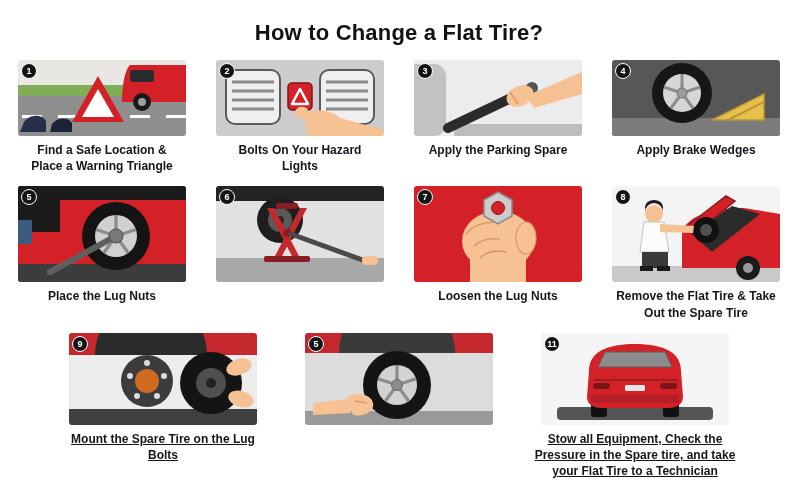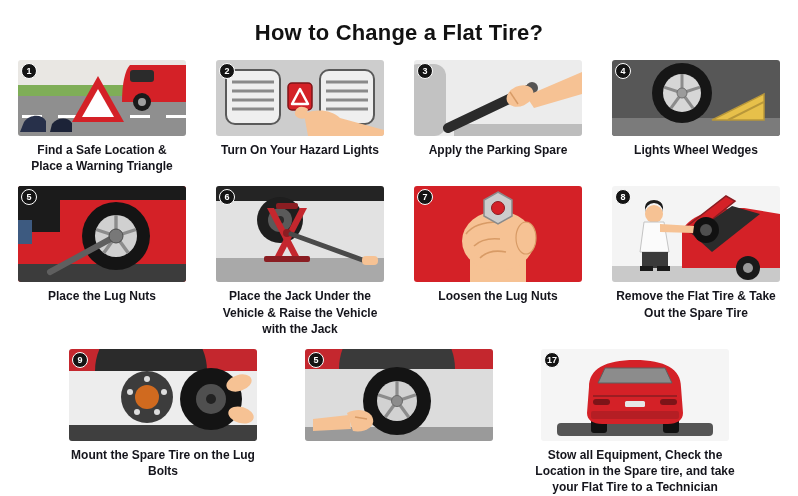--- a/index.html
+++ b/index.html
@@ -15,21 +15,21 @@
   .row1 .art{width:168px;height:76px;}
   .row2 .art{width:168px;height:96px;}
   .row3 .art{width:188px;height:92px;}
   .art svg{display:block;}
   .badge{position:absolute;top:3px;left:3px;width:16px;height:16px;background:#141414;color:#fff;
          border-radius:50%;font-size:9px;font-weight:bold;display:flex;align-items:center;justify-content:center;
          z-index:2;border:1px solid #fff;box-sizing:border-box;}
   .caption{margin-top:6px;font-size:12px;font-weight:bold;color:#15151c;text-align:center;line-height:1.35;}
   .row1 .caption{max-width:158px;}
   .row2 .caption{max-width:168px;}
-  .row3 .caption{max-width:208px;}
+  .row3 .caption{max-width:208px;text-decoration:underline;}
 </style>
 </head>
 <body>
 
 <div class="page">
   <div class="title">How to Change a Flat Tire?</div>
 
   <div class="rows">
 
     <div class="row row1">
@@ -72,21 +72,21 @@
             <line x1="110" y1="22" x2="152" y2="22" stroke="#8a8a8a" stroke-width="3"></line>
             <line x1="110" y1="31" x2="152" y2="31" stroke="#8a8a8a" stroke-width="3"></line>
             <line x1="110" y1="40" x2="152" y2="40" stroke="#8a8a8a" stroke-width="3"></line>
             <line x1="110" y1="49" x2="152" y2="49" stroke="#8a8a8a" stroke-width="3"></line>
             <rect x="72" y="23" width="24" height="27" rx="4" fill="#d42127" stroke="#7d1418" stroke-width="1.5"></rect>
             <path d="M84 29 L92 44 L76 44 Z" fill="none" stroke="#ffffff" stroke-width="2.5" stroke-linejoin="round"></path>
             <path d="M92 49 C86 45 80 47 79 52 C78 57 84 60 90 58 Z" fill="#f6c294"></path>
             <path d="M88 54 C100 48 116 50 124 58 L168 70 L168 76 L92 76 Z" fill="#f6c294"></path>
           </svg>
         </div>
-        <div class="caption">Turn On Your Hazard Lights</div>
+        <div class="caption">Bolts On Your Hazard Lights</div>
       </div>
 
       <div class="panel">
         <div class="art">
           <span class="badge">3</span>
           <svg width="168" height="76" viewBox="0 0 168 76">
             <rect width="168" height="76" fill="#ececec"></rect>
             <rect x="-8" y="4" width="40" height="72" rx="12" fill="#c2c2c2"></rect>
             <rect x="40" y="64" width="128" height="12" fill="#bdbdbd"></rect>
             <line x1="34" y1="68" x2="118" y2="28" stroke="#2b2b2b" stroke-width="10" stroke-linecap="round"></line>
@@ -110,21 +110,21 @@
             <circle cx="70" cy="33" r="30" fill="#161616"></circle>
             <circle cx="70" cy="33" r="19" fill="#d6d6d6"></circle>
             <line x1="70" y1="33" x2="70" y2="14" stroke="#8c8c8c" stroke-width="3"></line>
             <line x1="70" y1="33" x2="51.9" y2="27.1" stroke="#8c8c8c" stroke-width="3"></line>
             <line x1="70" y1="33" x2="58.8" y2="48.4" stroke="#8c8c8c" stroke-width="3"></line>
             <line x1="70" y1="33" x2="81.2" y2="48.4" stroke="#8c8c8c" stroke-width="3"></line>
             <line x1="70" y1="33" x2="88.1" y2="27.1" stroke="#8c8c8c" stroke-width="3"></line>
             <circle cx="70" cy="33" r="5" fill="#9b9b9b" stroke="#6f6f6f"></circle>
           </svg>
         </div>
-        <div class="caption">Lights Wheel Wedges</div>
+        <div class="caption">Apply Brake Wedges</div>
       </div>
 
     </div>
 
     <div class="row row2">
 
       <div class="panel">
         <div class="art">
           <span class="badge">5</span>
           <svg width="168" height="96" viewBox="0 0 168 96">
@@ -159,21 +159,20 @@
             <circle cx="64" cy="34" r="4" fill="#2a2a2a"></circle>
             <path d="M58 72 L84 22 L91 22 L65 72 Z" fill="#c4272e"></path>
             <path d="M84 72 L58 22 L51 22 L77 72 Z" fill="#c4272e"></path>
             <rect x="48" y="70" width="46" height="6" rx="2" fill="#8a1d22"></rect>
             <rect x="60" y="17" width="22" height="6" rx="2" fill="#8a1d22"></rect>
             <circle cx="71" cy="47" r="4" fill="#8a1d22"></circle>
             <line x1="75" y1="48" x2="152" y2="76" stroke="#4a4a4a" stroke-width="5" stroke-linecap="round"></line>
             <rect x="146" y="70" width="16" height="9" rx="4" fill="#f6c294"></rect>
           </svg>
         </div>
-        <div class="caption">Place the Jack Under the Vehicle &amp; Raise the Vehicle with the Jack</div>
       </div>
 
       <div class="panel">
         <div class="art">
           <span class="badge">7</span>
           <svg width="168" height="96" viewBox="0 0 168 96">
             <rect width="168" height="96" fill="#d42127"></rect>
             <rect x="56" y="62" width="56" height="34" fill="#f6c294"></rect>
             <ellipse cx="84" cy="55" rx="36" ry="30" fill="#f6c294"></ellipse>
             <path d="M52 48 C58 40 70 36 84 36" fill="none" stroke="#d89b66" stroke-width="1.6"></path>
@@ -259,33 +258,33 @@
             <circle cx="92" cy="52" r="5.5" fill="#8c8c8c" stroke="#6a6a6a"></circle>
             <path d="M8 70 L44 66 L46 80 L8 82 Z" fill="#f6c294"></path>
             <path d="M42 64 C54 58 66 62 68 70 C70 78 60 84 48 82 Z" fill="#f6c294"></path>
             <line x1="50" y1="68" x2="62" y2="70" stroke="#d89b66" stroke-width="1.4"></line>
           </svg>
         </div>
       </div>
 
       <div class="panel">
         <div class="art">
-          <span class="badge">17</span>
+          <span class="badge">11</span>
           <svg width="188" height="92" viewBox="0 0 188 92">
             <rect width="188" height="92" fill="#f5f5f5"></rect>
             <rect x="16" y="74" width="156" height="13" rx="4" fill="#555555"></rect>
             <rect x="50" y="68" width="16" height="16" rx="3" fill="#111111"></rect>
             <rect x="122" y="68" width="16" height="16" rx="3" fill="#111111"></rect>
             <path d="M48 38 C48 20 64 11 94 11 C124 11 140 20 140 38 L142 64 C142 71 136 75 127 75 L61 75 C52 75 46 71 46 64 Z" fill="#d42127"></path>
             <path d="M64 19 L124 19 L131 34 L57 34 Z" fill="#8c8c8c" stroke="#5f5f5f"></path>
             <line x1="52" y1="47" x2="136" y2="47" stroke="#8a1d22" stroke-width="1.6"></line>
             <rect x="52" y="50" width="17" height="6" rx="3" fill="#7d1418"></rect>
             <rect x="119" y="50" width="17" height="6" rx="3" fill="#7d1418"></rect>
             <rect x="50" y="62" width="88" height="8" rx="2" fill="#b51e24"></rect>
             <rect x="84" y="52" width="20" height="6" rx="1.5" fill="#e6e6e6"></rect>
           </svg>
         </div>
-        <div class="caption">Stow all Equipment, Check the Location in the Spare tire, and take your Flat Tire to a Technician</div>
+        <div class="caption">Stow all Equipment, Check the Pressure in the Spare tire, and take your Flat Tire to a Technician</div>
       </div>
 
     </div>
   </div>
 </div>
 
 </body></html>

